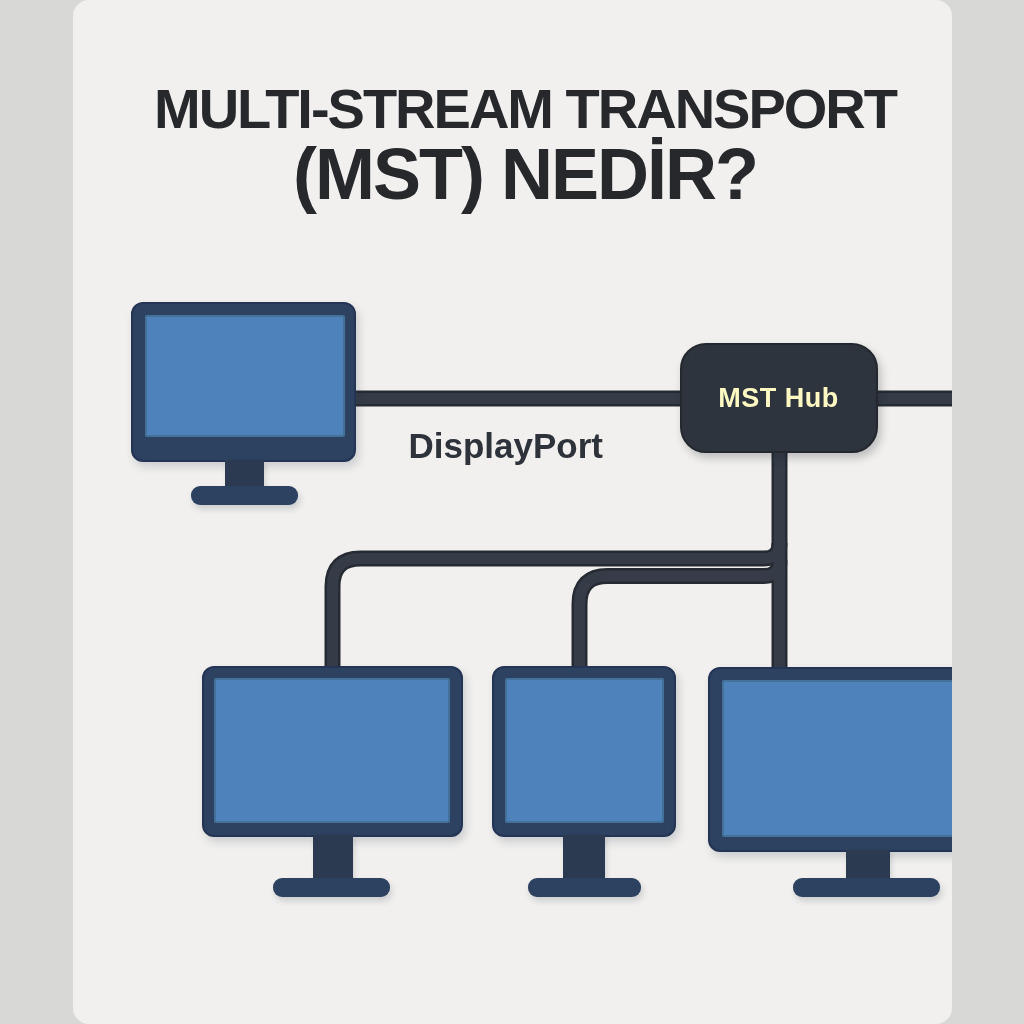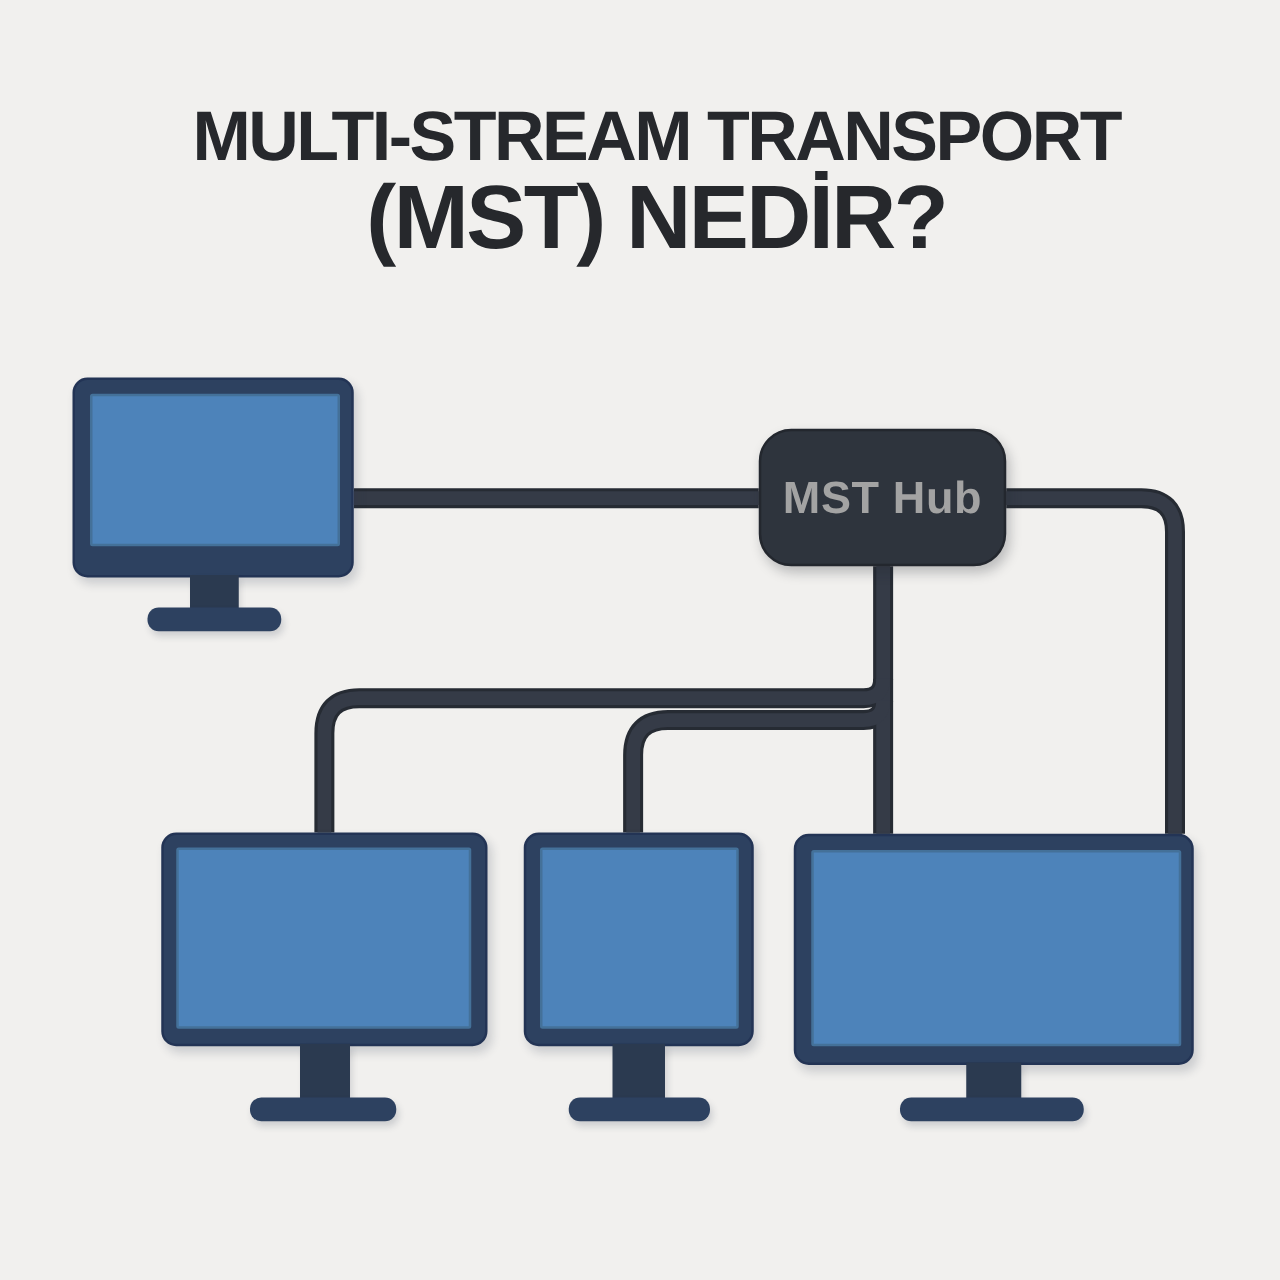--- a/index.html
+++ b/index.html
@@ -1,22 +1,23 @@
 <!DOCTYPE html>
 <html><head>
 <meta charset="utf-8">
 <style>
   html,body{margin:0;padding:0;background:#d8d8d6;}
   .canvas{
     position:relative;
-    width:1024px;height:1024px;
+    width:879px;height:1024px;
     margin:0 auto;
     background:#f1f0ee;
     overflow:hidden;
     font-family:"Liberation Sans","DejaVu Sans",sans-serif;
+    border-radius:16px;
   }
   
   .title{
     position:absolute;left:40px;right:14px;top:76px;
     text-align:center;color:#26282c;
     font-weight:700;
   }
   .title .l1{
     font-size:56px;line-height:66px;letter-spacing:-2px;
     font-stretch:semi-condensed;
@@ -59,22 +60,22 @@
     position:absolute;
     left:607px;top:343px;width:198px;height:110px;
     background:#2e343d;
     border:2px solid #23272e;
     border-radius:26px;
     box-sizing:border-box;
     display:flex;align-items:center;justify-content:center;
     box-shadow:3px 5px 9px rgba(30,35,45,0.25);
   }
   .hub-label{
-    color:#a3a3a3;
-    font-size:36px;font-weight:700;letter-spacing:0.5px;
+    color:#fef9c3;
+    font-size:27px;font-weight:700;letter-spacing:0.5px;
   }
   
   .dp-label{
     position:absolute;left:336px;top:426px;
     color:#2e333b;
     font-size:35px;font-weight:700;letter-spacing:0px;
   }
 </style>
 </head>
 <body>
@@ -109,20 +110,21 @@
     <div class="bezel" style="left:58px;top:302px;width:225px;height:160px;"></div>
     <div class="screen" style="left:72px;top:315px;width:200px;height:122px;"></div>
     <div class="neck" style="left:152px;top:460px;width:39px;height:29px;"></div>
     <div class="base" style="left:118px;top:486px;width:107px;height:19px;"></div>
   </div>
 
   <div class="hub">
     <span class="hub-label">MST Hub</span>
   </div>
 
+  <div class="dp-label">DisplayPort</div>
 
   <div class="monitor">
     <div class="bezel" style="left:129px;top:666px;width:261px;height:171px;"></div>
     <div class="screen" style="left:141px;top:678px;width:236px;height:145px;"></div>
     <div class="neck" style="left:240px;top:835px;width:40px;height:46px;"></div>
     <div class="base" style="left:200px;top:878px;width:117px;height:19px;"></div>
   </div>
 
   <div class="monitor">
     <div class="bezel" style="left:419px;top:666px;width:184px;height:171px;"></div>

